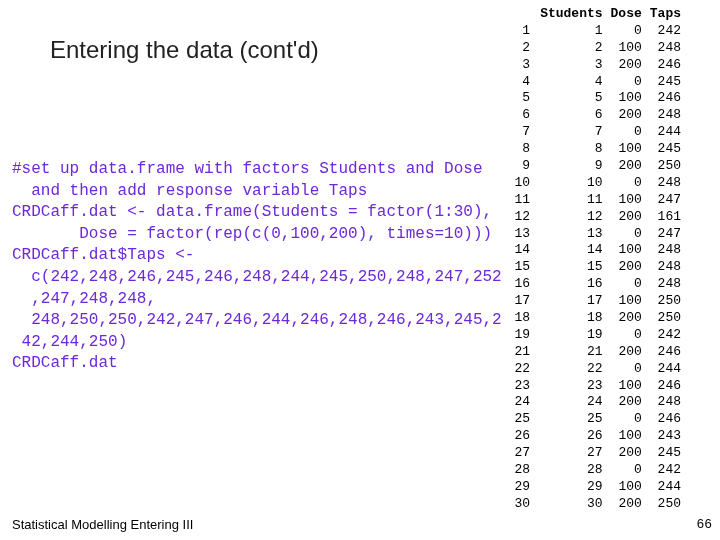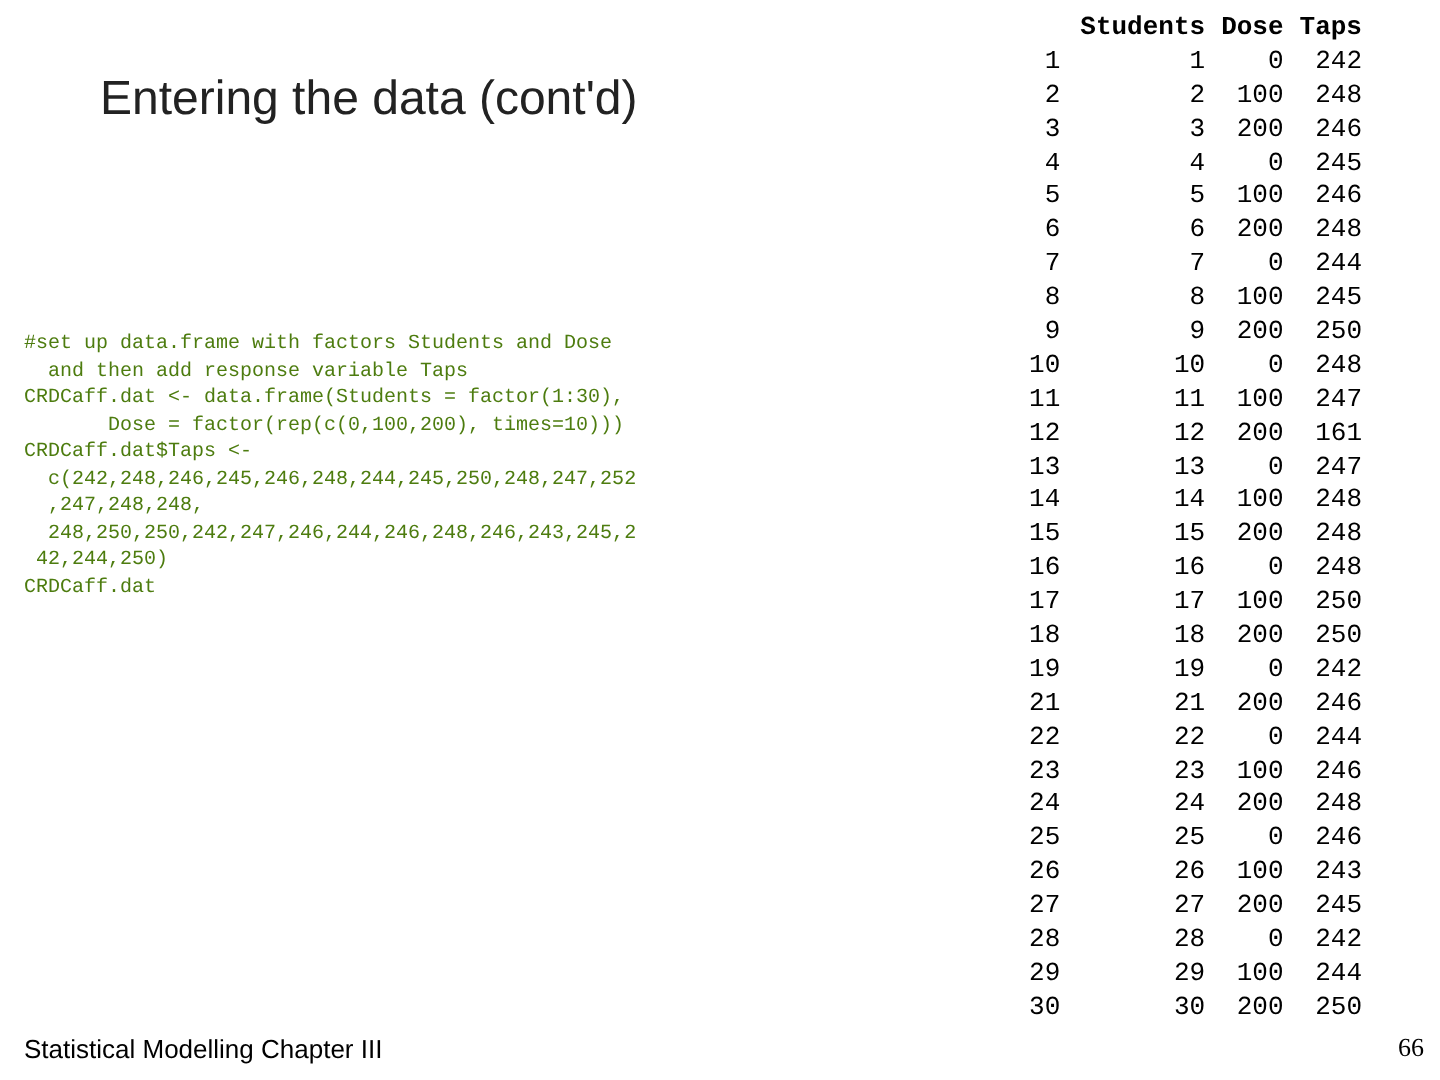--- a/index.html
+++ b/index.html
@@ -16,42 +16,42 @@
     position: absolute;
     left: 50px;
     top: 36px;
     font-size: 24px;
     color: #222;
     font-family: Arial, sans-serif;
   }
   .code-block {
     position: absolute;
     left: 12px;
-    top: 156px;
+    top: 143px;
     width: 490px;
     font-family: "Courier New", Courier, monospace;
-    font-size: 10px;
+    font-size: 16px;
     line-height: 1.35;
-    color: #4d7c0f;
+    color: #6d28d9;
     white-space: pre-wrap;
   }
   .footer {
     position: absolute;
     left: 12px;
     bottom: 8px;
     font-size: 13px;
     font-family: Arial, sans-serif;
     color: #000;
   }
   .pagenum {
     position: absolute;
     right: 8px;
     bottom: 8px;
     font-size: 13px;
-    font-family: Liberation Serif, serif;
+    font-family: Liberation Mono, monospace;
     color: #000;
   }
   .data-table {
     position: absolute;
     right: 35px;
     top: 6px;
     font-family: "Courier New", Courier, monospace;
     font-size: 13px;
     line-height: 1.3;
     color: #000;
@@ -268,14 +268,14 @@
       </tr>
       <tr>
         <td class="idx">30</td>
         <td>30</td>
         <td>200</td>
         <td>250</td>
       </tr>
     </tbody>
 </table>
 
-<div class="footer">Statistical Modelling  Chapter III</div>
+<div class="footer">Statistical Modelling  Entering III</div>
 <div class="pagenum">66</div>
 
 </body></html>

